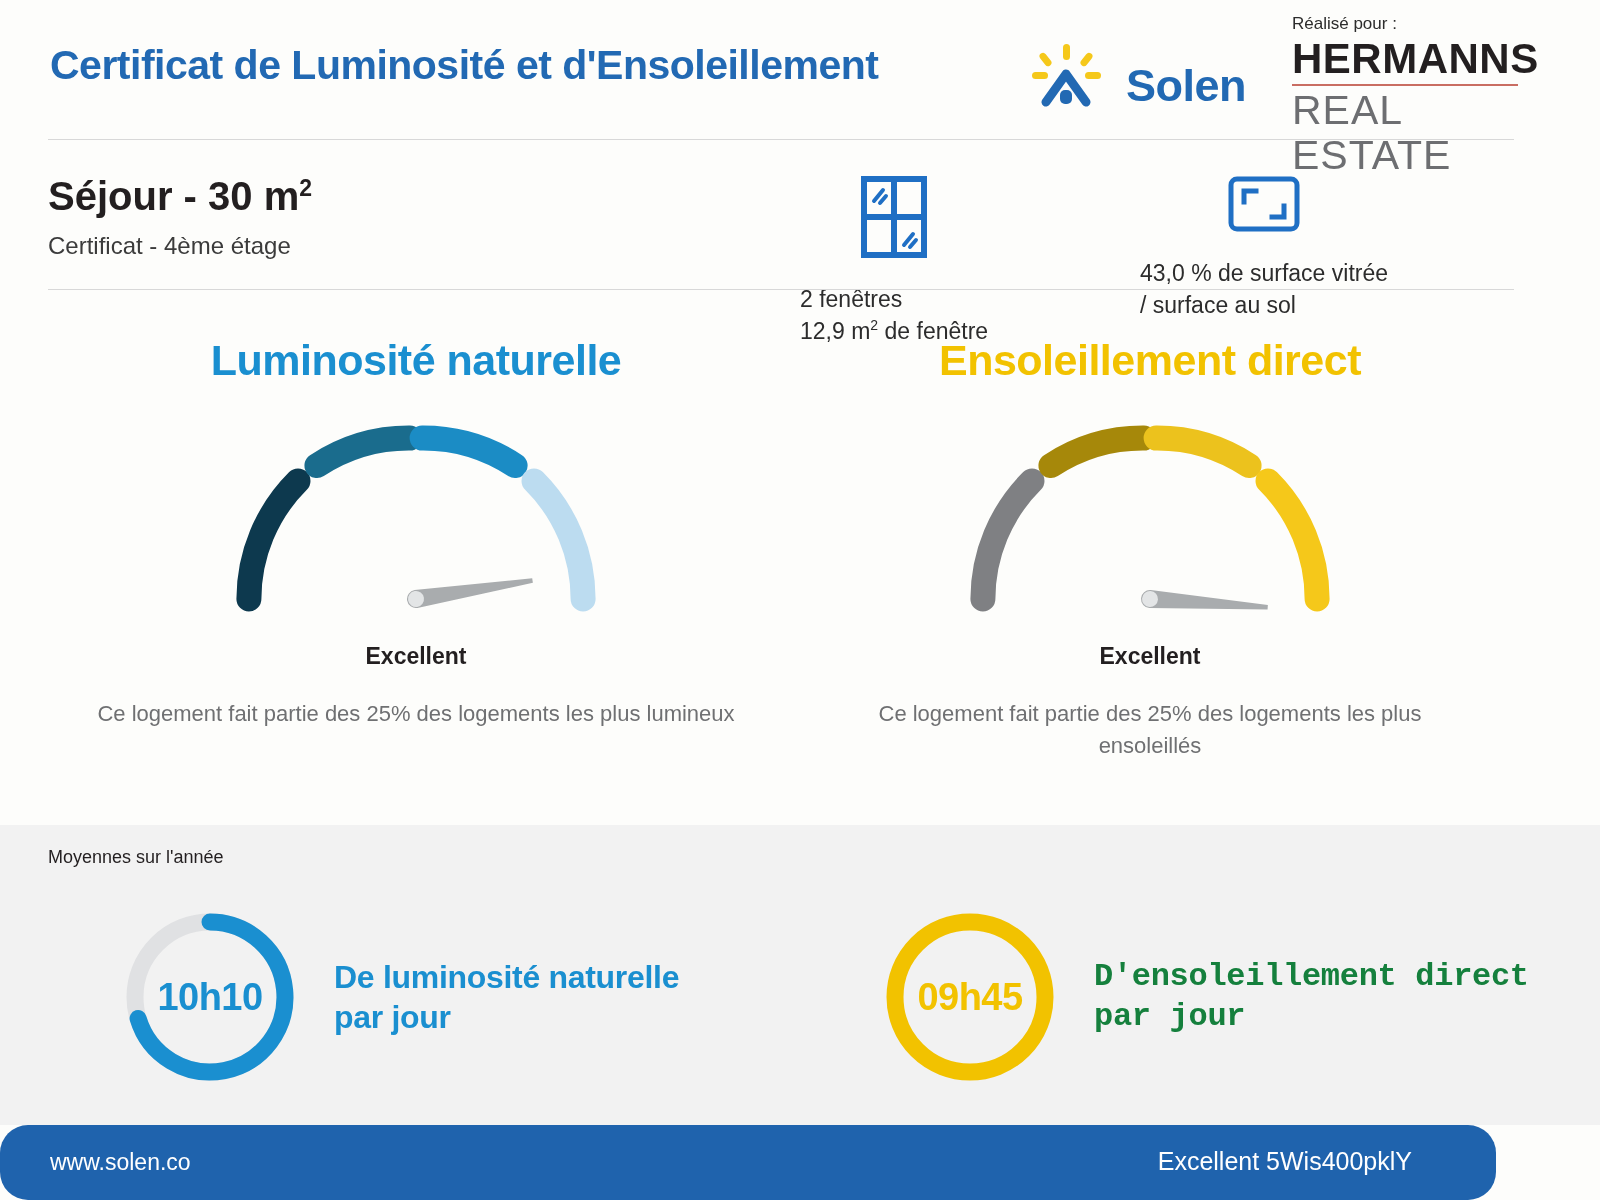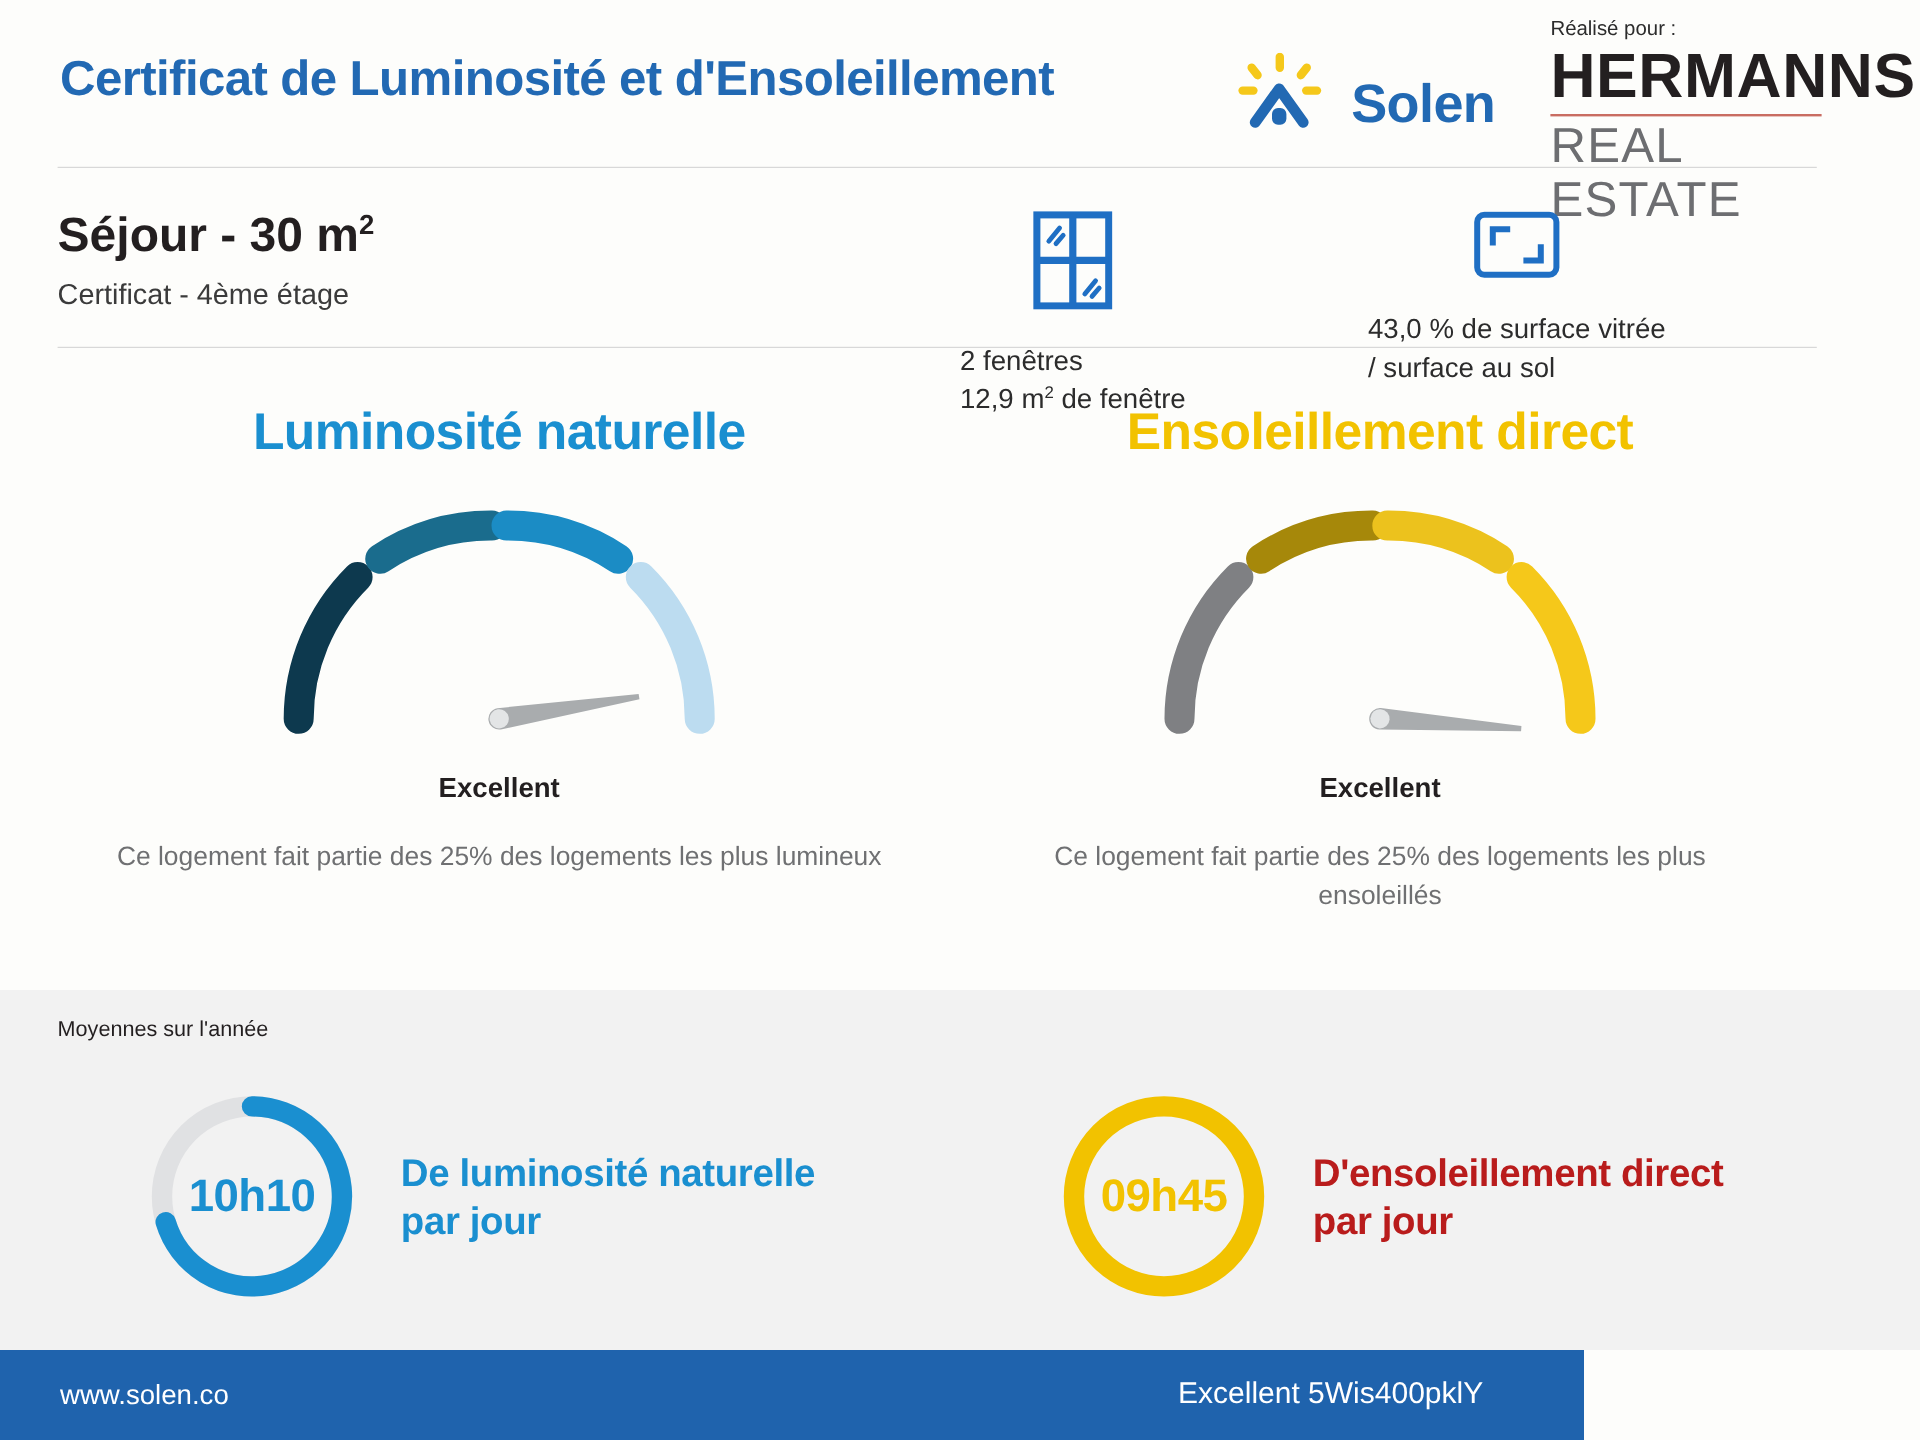--- a/index.html
+++ b/index.html
@@ -24,21 +24,21 @@
   .brand {
     position: absolute; left: 1030px; top: 44px;
     display: flex; align-items: flex-end; gap: 24px;
   }
   .brand-name {
     font-size: 45px; font-weight: bold; color: #2269b3; letter-spacing: -0.5px;
   }
   .client-block { position: absolute; left: 1292px; top: 14px; width: 226px; }
   .client-prefix { font-size: 17px; color: #2c2c2c; margin-bottom: 3px; }
   .client-name {
-    font-size: 52px; font-weight: bold; color: #231f20;
+    font-size: 42px; font-weight: bold; color: #231f20;
     letter-spacing: 0.5px; line-height: 1.05;
   }
   .client-rule { height: 2px; background: #c96d62; margin: 3px 0 2px 0; }
   .client-sub {
     font-size: 41px; color: #6d6e71; letter-spacing: 1px; line-height: 1.1;
   }
   .hr-top {
     position: absolute; left: 48px; top: 139px; width: 1466px; height: 1px; background: #d8d8d8;
   }
 
@@ -96,26 +96,27 @@
   .donut-wrap { position: relative; width: 180px; height: 180px; }
   .donut-label {
     position: absolute; left: 0; top: 0; width: 180px; height: 180px;
     display: flex; align-items: center; justify-content: center;
     font-size: 38px; font-weight: bold; letter-spacing: -0.5px;
   }
   .donut-label.blue { color: #1a8fd0; }
   .donut-label.yellow { color: #f2c200; }
   .avg-text { font-size: 32px; font-weight: bold; line-height: 1.25; letter-spacing: -0.3px; }
   .avg-text.blue { color: #1a8fd0; }
-  .avg-text.yellow { color: #b91c1c; }
+  .avg-text.yellow { color: #15803d; font-family: Liberation Mono, monospace; }
 
   
   .footer {
-    position: absolute; left: 0; top: 1125px; width: 1320px; height: 75px;
+    position: absolute; left: 0; top: 1125px; width: 1496px; height: 75px;
     background: #1f63ad;
+    border-radius: 28px;
   }
   .footer-left {
     position: absolute; left: 50px; top: 24px;
     font-size: 23px; color: #ffffff;
   }
   .footer-right {
     position: absolute; right: 84px; top: 22px;
     font-size: 25px; color: #ffffff;
   }
 </style>

